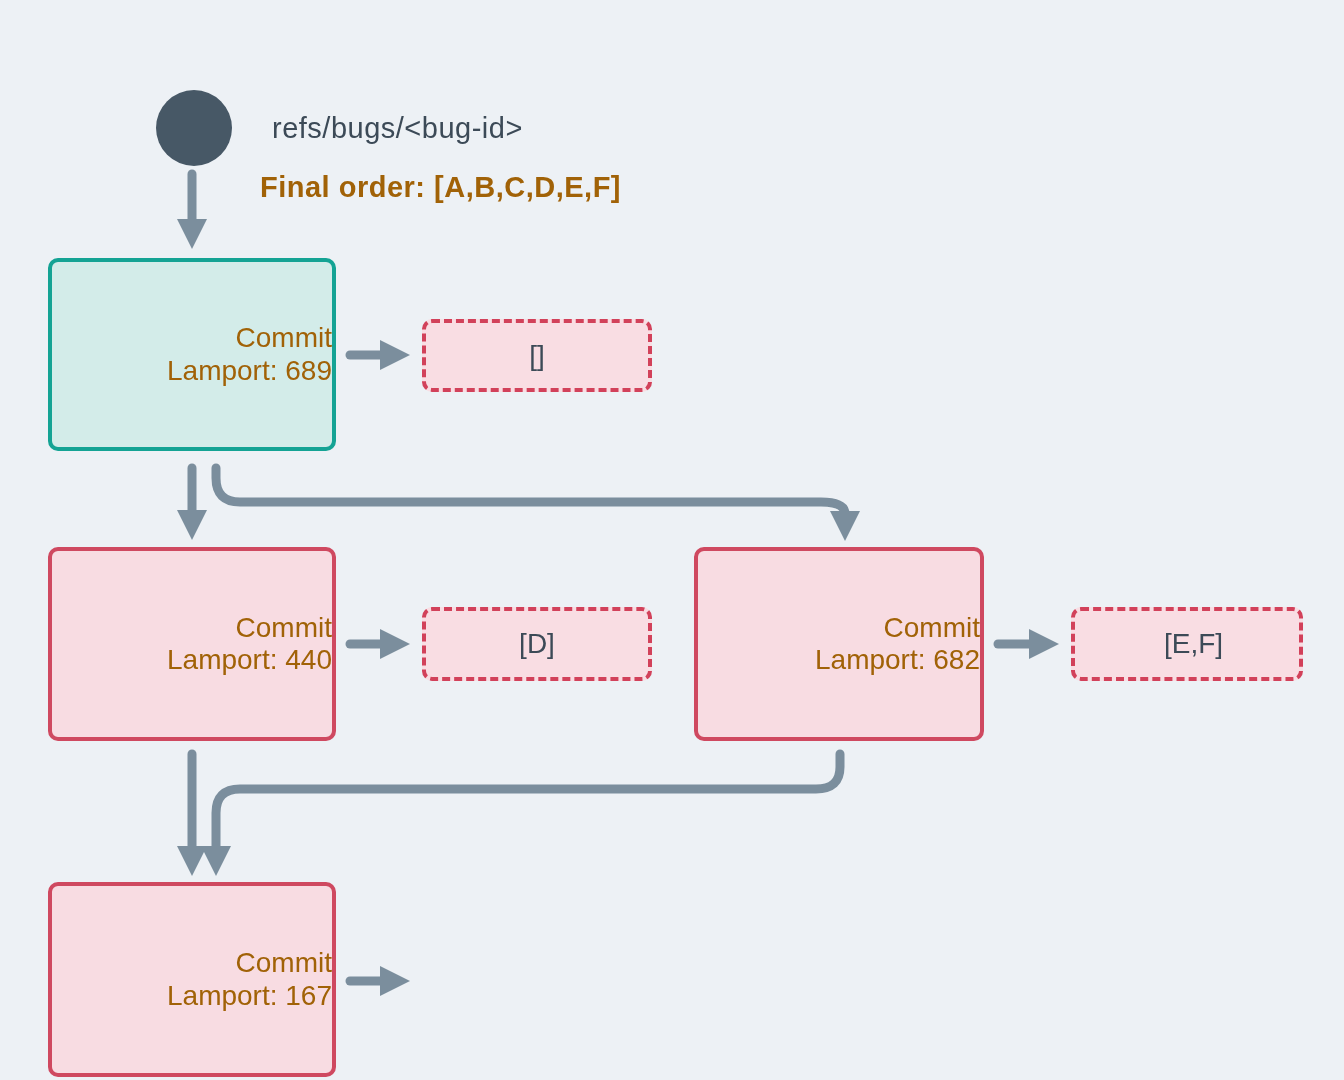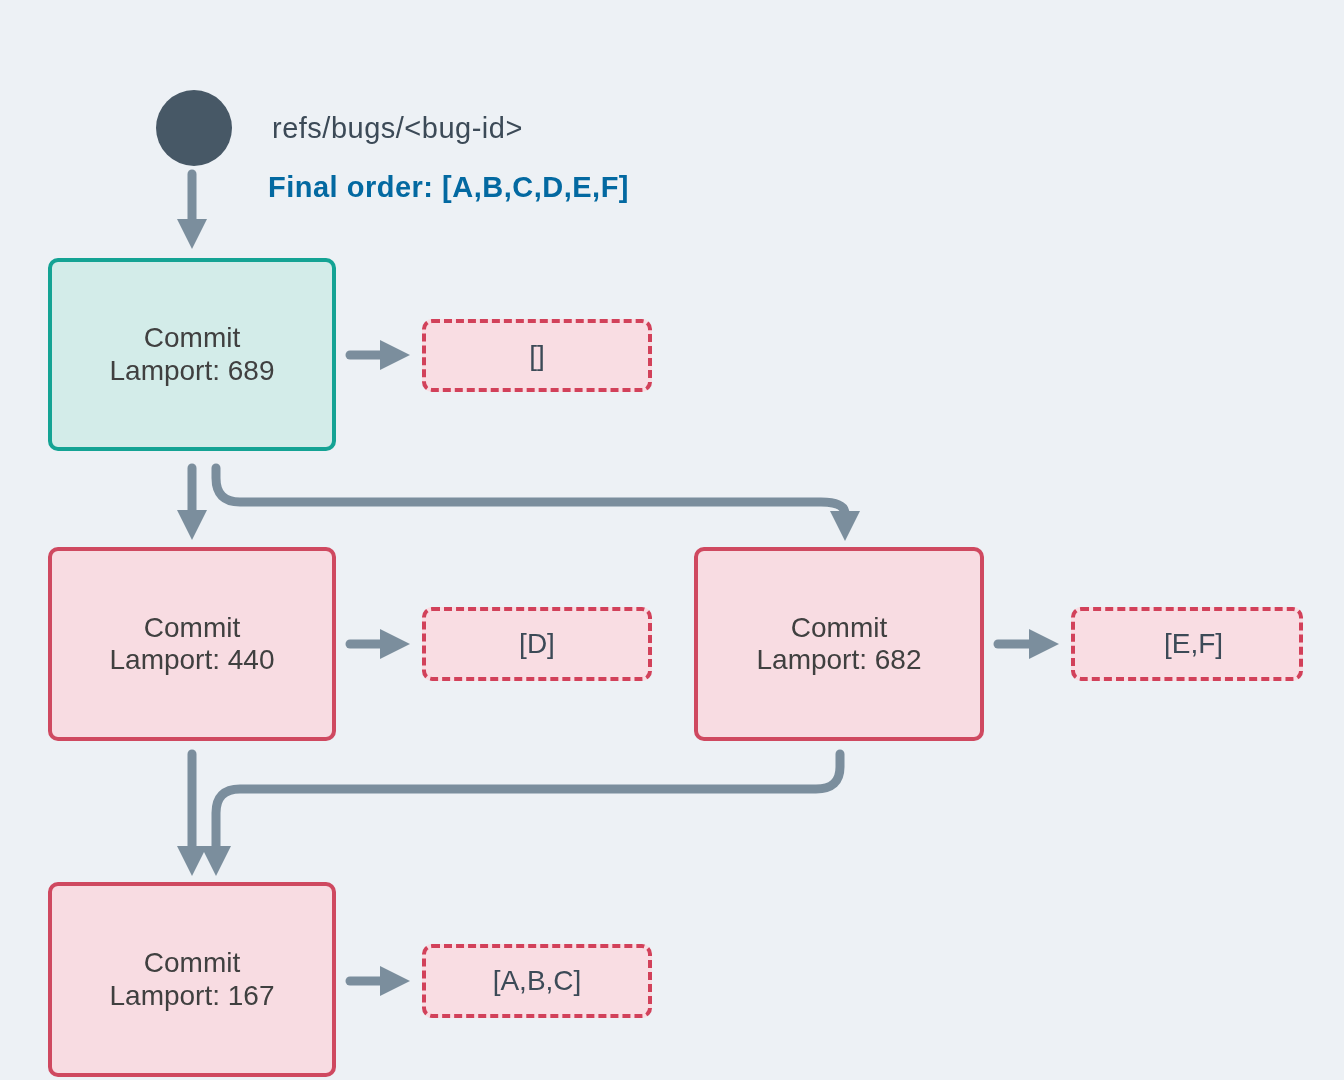--- a/index.html
+++ b/index.html
@@ -26,40 +26,40 @@
   .ref-label{
     position:absolute;
     left:272px; top:68px;
     font-size:29px;
     letter-spacing:0.5px;
     color:#3c4a57;
     white-space:nowrap;
   }
   .final-order{
     position:absolute;
-    left:268px; top:127px;
+    left:260px; top:127px;
     font-size:29px;
     font-weight:bold;
     letter-spacing:0.5px;
-    color:#0369a1;
+    color:#a16207;
     white-space:nowrap;
     text-align:center;
   }
   .node{
     position:absolute;
     box-sizing:border-box;
     border-radius:10px;
     display:flex;
     flex-direction:column;
-    align-items:center;
+    align-items:flex-end;
     justify-content:center;
     gap:0;
     font-size:28px;
     line-height:1.15;
-    color:#404040;
+    color:#a16207;
     text-align:center;
   }
   .node.teal{ background:#d3ece9; border:4px solid #14a394; }
   .node.pink{ background:#f8dce2; border:4px solid #cf4960; }
   .payload{
     position:absolute;
     box-sizing:border-box;
     border-radius:10px;
     border:4px dashed #d2415a;
     background:#f9dde3;
@@ -135,17 +135,14 @@
 
   <div class="payload" style="left:1071px; top:563px; width:232px; height:74px;padding-left:13px;">
     <span>[E,F]</span>
   </div>
 
   <div class="node pink" style="left:48px; top:838px; width:288px; height:195px;">
     <div>Commit</div>
     <div>Lamport: 167</div>
   </div>
 
-  <div class="payload" style="left:422px; top:900px; width:230px; height:74px;">
-    <span>[A,B,C]</span>
-  </div>
 
 </div>
 
 </body></html>

